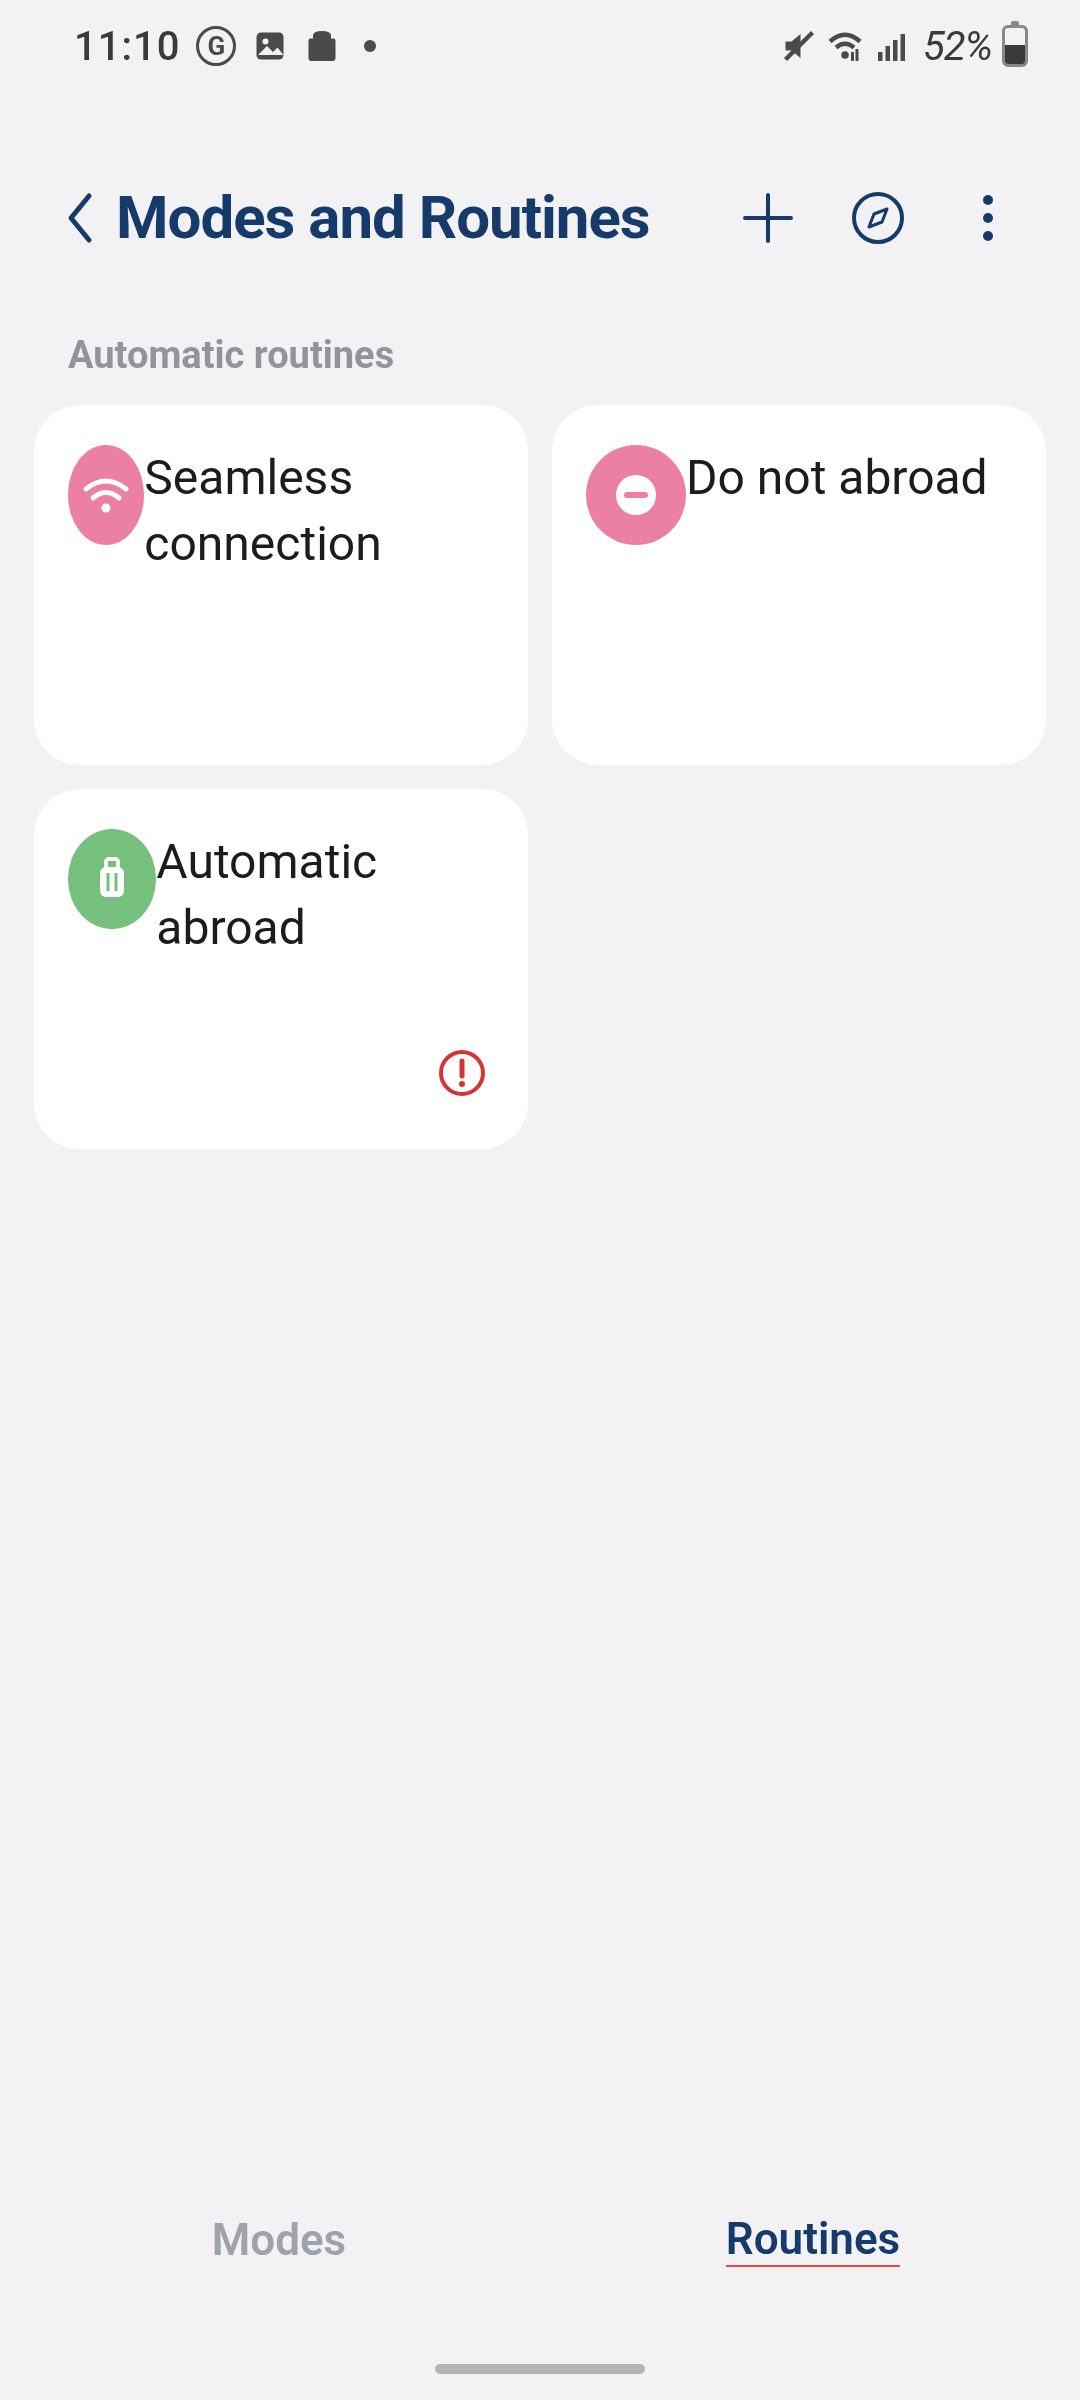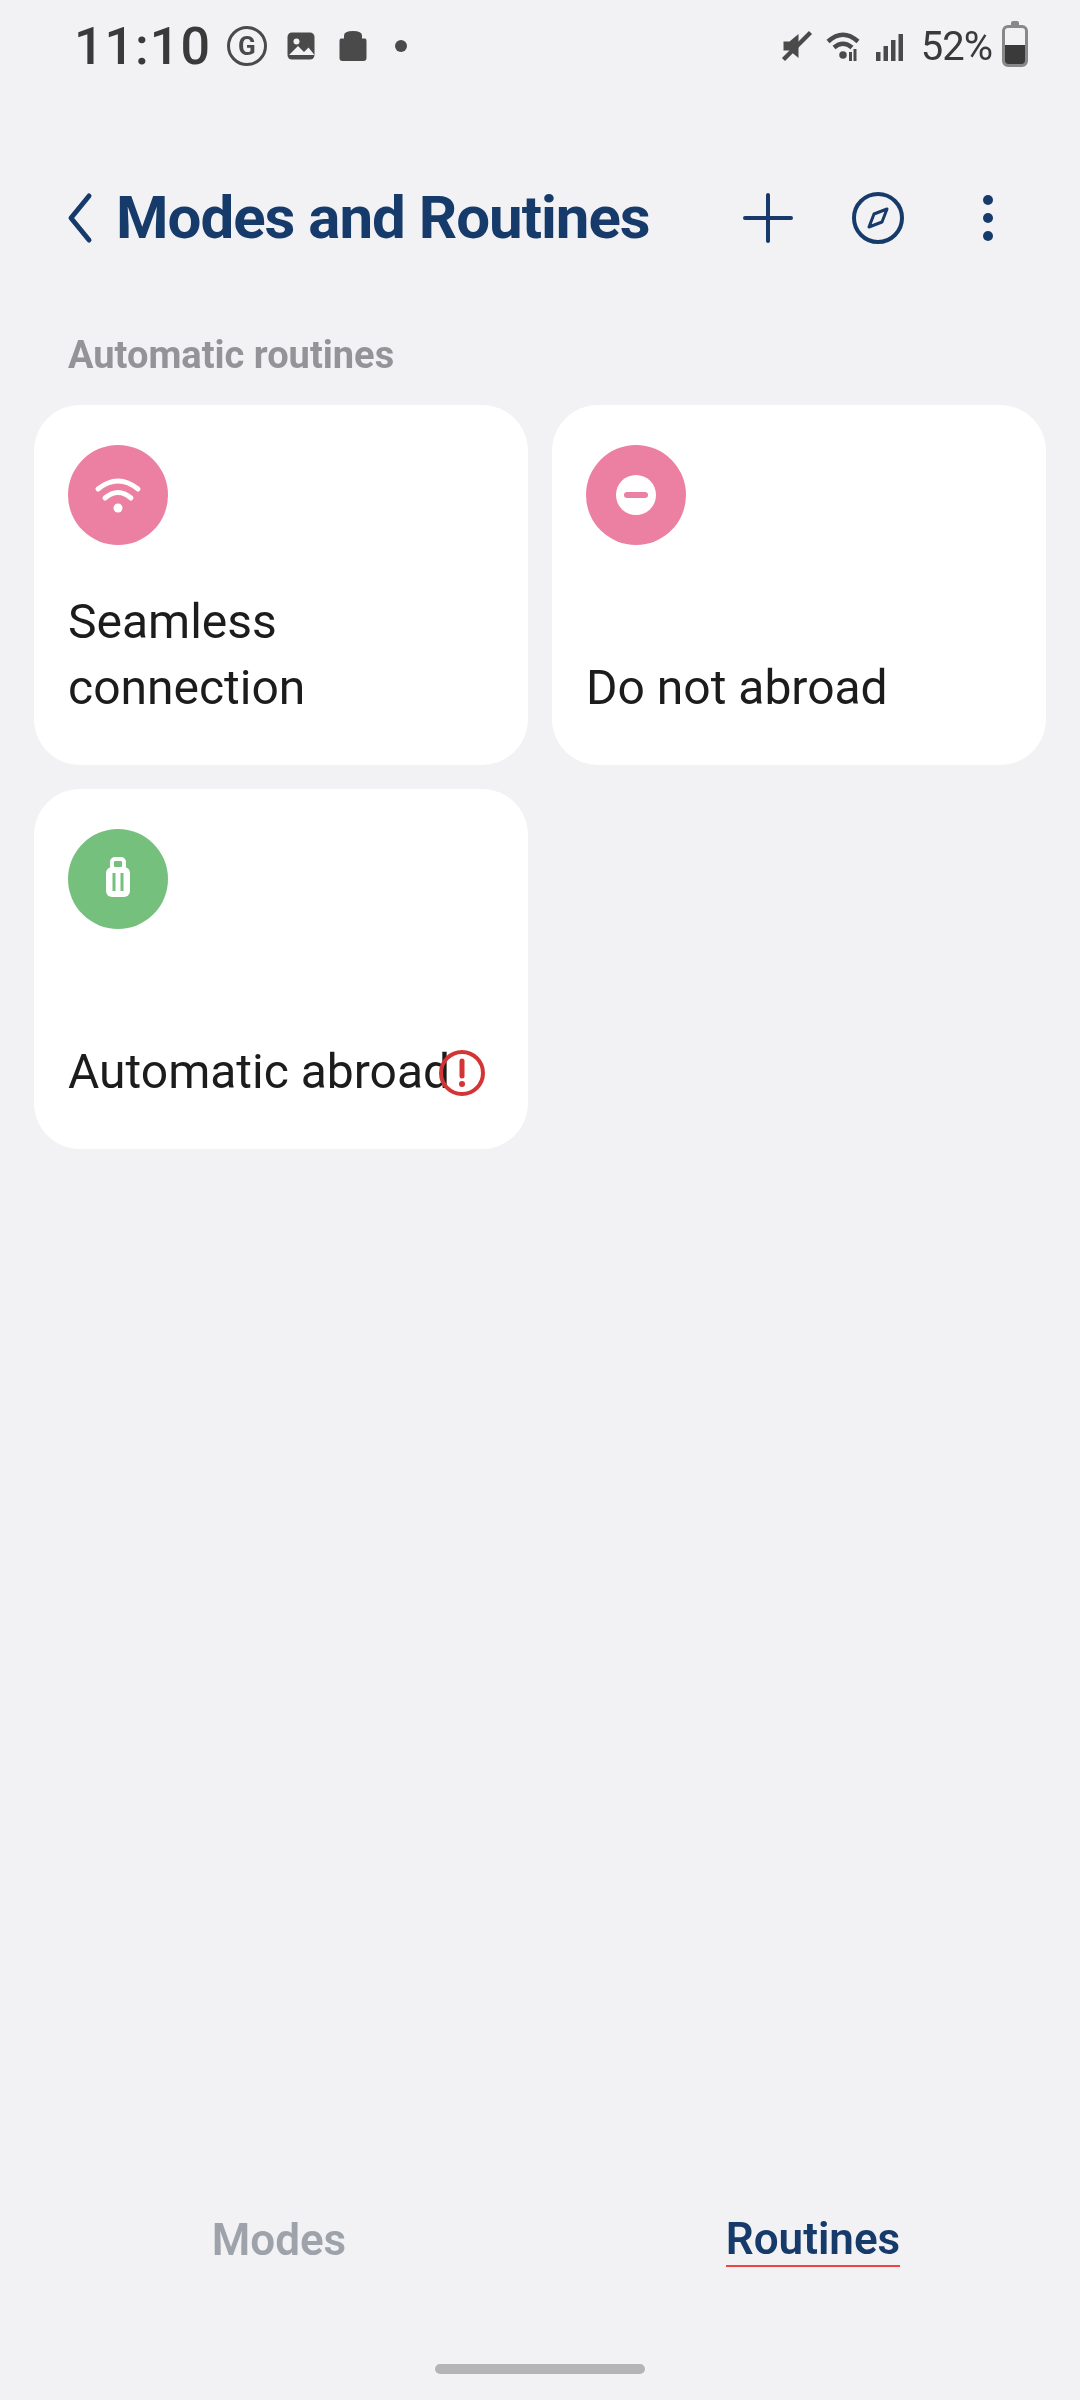--- a/index.html
+++ b/index.html
@@ -14,30 +14,30 @@
   
   .status-bar {
     height: 92px;
     display: flex;
     justify-content: space-between;
     align-items: center;
     padding: 0 52px 0 74px;
     color: #3a3a3a;
   }
   .status-left { display: flex; align-items: center; gap: 16px; }
-  .status-time { font-size: 52px; font-weight: 500; letter-spacing: 1px; }
+  .status-time { font-size: 40px; font-weight: 500; letter-spacing: 1px; }
   .status-icon-g {
     width: 40px; height: 40px; border: 3px solid #4a4a4a; border-radius: 50%;
     display: flex; align-items: center; justify-content: center;
     font-size: 26px; font-weight: 700; color: #4a4a4a;
   }
   .status-icon-sm { width: 36px; height: 36px; fill: #4a4a4a; }
   .status-dot { width: 12px; height: 12px; background: #4a4a4a; border-radius: 50%; margin-left: 8px; }
   .status-right { display: flex; align-items: center; gap: 10px; }
-  .status-batt-text { font-size: 40px; font-weight: 400; letter-spacing: -1px; }
+  .status-batt-text { font-size: 40px; font-weight: 400; letter-spacing: -1px; font-style: italic; }
   .batt-shell {
     width: 26px; height: 42px; border: 3px solid #888; border-radius: 6px;
     position: relative; display: flex; align-items: flex-end;
   }
   .batt-shell::before {
     content: ''; position: absolute; top: -7px; left: 6px; width: 8px; height: 4px;
     background: #888; border-radius: 2px 2px 0 0;
   }
   .batt-fill { width: 100%; height: 52%; background: #3a3a3a; border-radius: 0 0 3px 3px; }
 
@@ -73,21 +73,21 @@
     grid-template-columns: 1fr 1fr;
     gap: 24px;
     padding: 0 34px;
   }
   .card {
     background: #ffffff;
     border-radius: 46px;
     padding: 40px 34px 44px;
     height: 360px;
     display: flex;
-    flex-direction: column;
+    flex-direction: row;
     position: relative;
   }
   .card-icon {
     width: 100px; height: 100px; border-radius: 50%;
     display: flex; align-items: center; justify-content: center;
     margin-bottom: auto;
   }
   .card-icon.pink { background: #ec80a2; }
   .card-icon.green { background: #76c07e; }
   .card-title {

